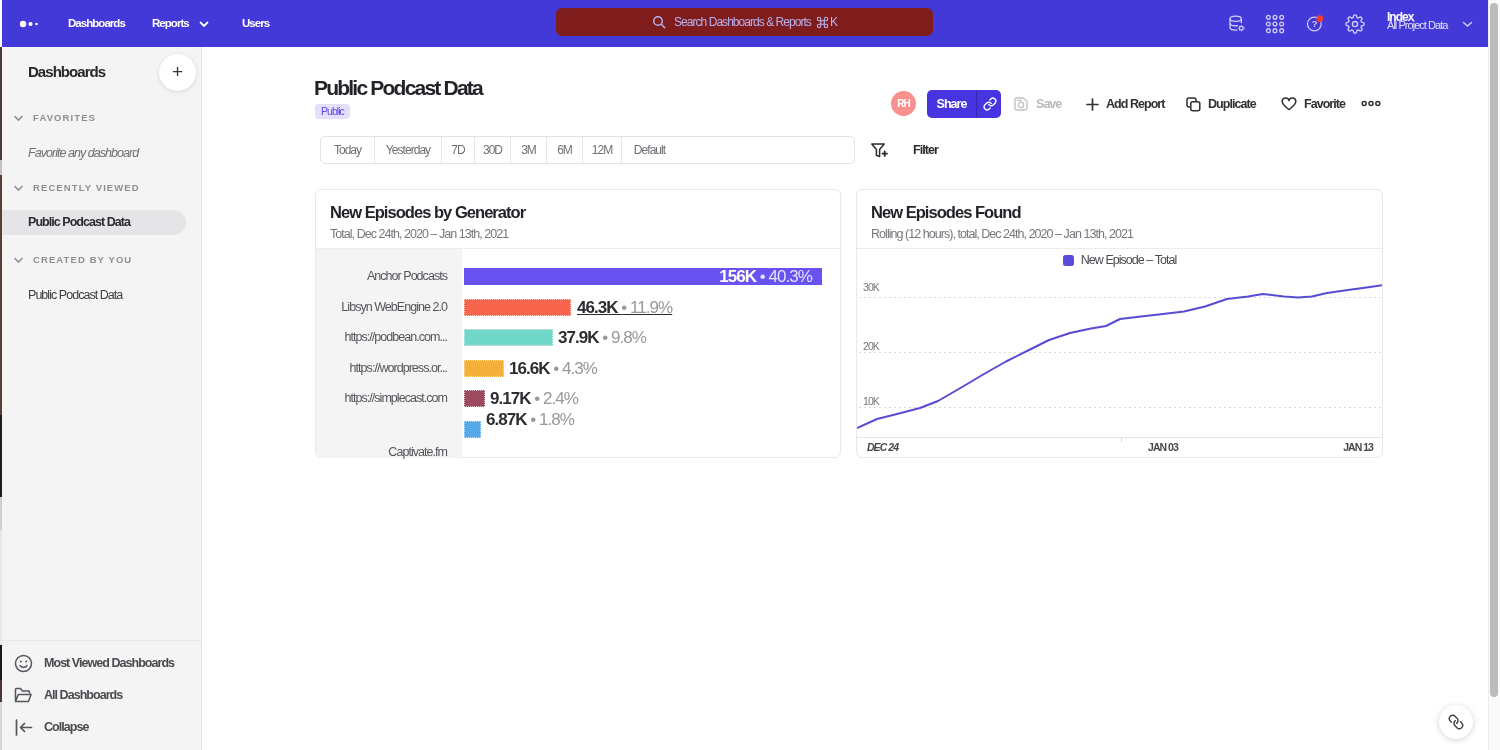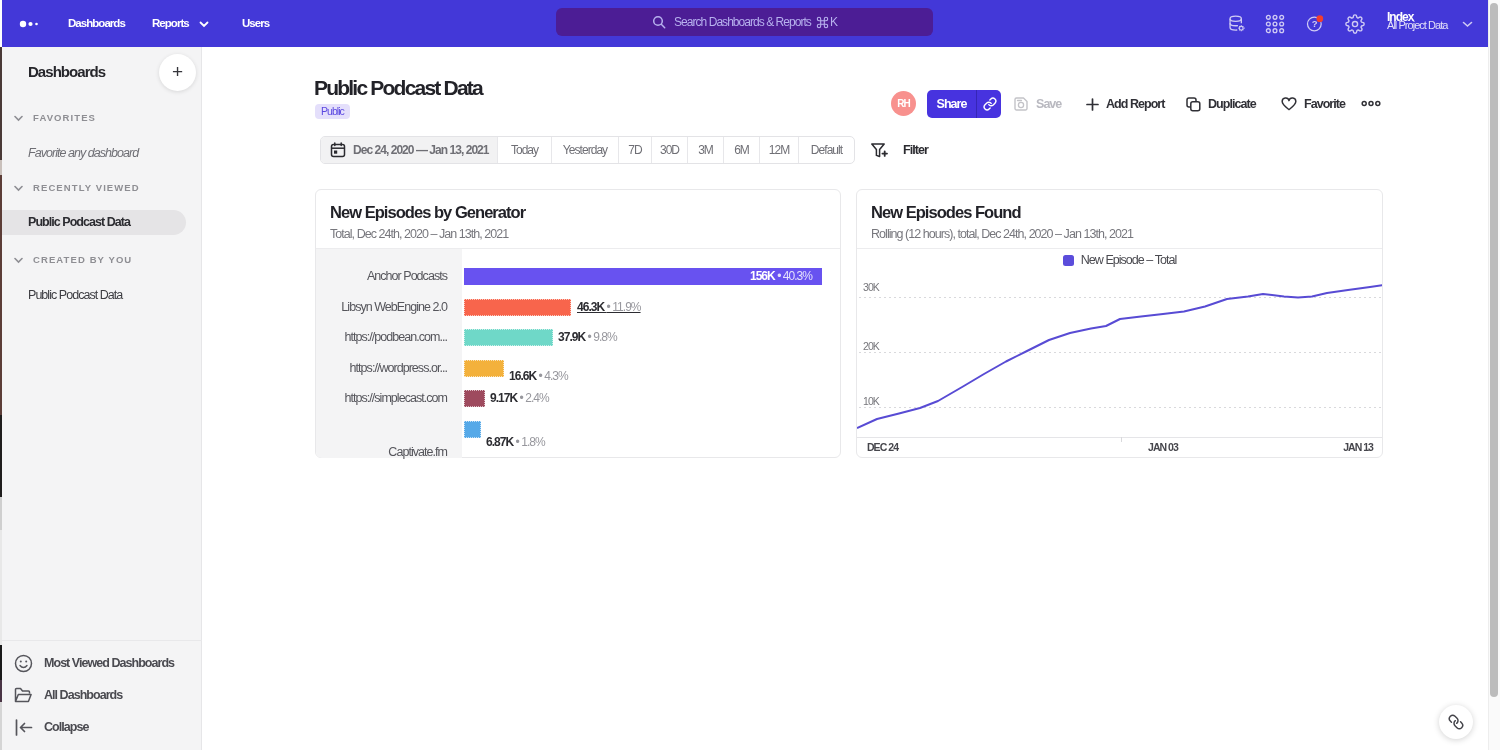--- a/index.html
+++ b/index.html
@@ -3,21 +3,21 @@
 <meta charset="utf-8">
 <style>
 * { margin:0; padding:0; box-sizing:border-box; }
 html,body { width:1500px; height:750px; overflow:hidden; background:#fff;
   font-family:"Liberation Sans", sans-serif; letter-spacing:-0.06em; }
 .abs { position:absolute; }
 
 
 #topbar { position:absolute; left:2px; top:0; width:1486px; height:47px; background:#4338d8; }
 .nav { position:absolute; top:0; height:47px; line-height:47px; color:#fff; font-size:11.5px; font-weight:700; }
-#search { position:absolute; left:554px; top:8px; width:377px; height:28px; background:#4c1d95; border-radius:6px;
+#search { position:absolute; left:554px; top:8px; width:377px; height:28px; background:#7f1d1d; border-radius:6px;
   color:#b7b1ee; font-size:12px; display:flex; align-items:center; justify-content:center; white-space:nowrap; }
 .ticon { position:absolute; top:14px; width:20px; height:20px; }
 
 
 .strip { position:absolute; left:0; width:3px; }
 
 
 #sidebar { position:absolute; left:2px; top:47px; width:200px; height:703px; background:#f4f4f5; border-right:1px solid #e6e6e8; }
 #sbtitle { position:absolute; left:28px; top:63px; font-size:15px; font-weight:700; color:#26262b; }
 #plusbtn { position:absolute; left:159px; top:54px; width:37px; height:37px; background:#fff; border-radius:50%;
@@ -45,36 +45,36 @@
 .hbtn.gray { color:#b9b9c0; }
 
 
 #datebar { position:absolute; left:320px; top:136px; width:535px; height:28px; background:#fff;
   border:1px solid #e3e3e6; border-radius:5px; display:flex; }
 #datebar .seg { height:26px; line-height:26px; font-size:12px; color:#6f6f75; text-align:center;
   border-right:1px solid #e7e7ea; white-space:nowrap; }
 #datebar .seg:last-child { border-right:none; }
 #dseg1 { width:177px; background:#f2f2f3; color:#2b2b30; font-weight:700; border-radius:4px 0 0 4px;
   display:flex; align-items:center; padding:0 0 0 9px; font-size:12px; }
-#filter { position:absolute; left:871px; top:136px; height:28px; display:flex; align-items:center; gap:15px;
+#filter { position:absolute; left:871px; top:136px; height:28px; display:flex; align-items:center; gap:25px;
   font-size:12.5px; font-weight:700; color:#2b2b30; }
 
 
 .card { position:absolute; top:189px; height:269px; background:#fff; border:1px solid #e8e8ea; border-radius:6px; }
 #card1 { left:315px; width:526px; }
 #card2 { left:856px; width:527px; }
 .ctitle { position:absolute; left:14px; top:13px; font-size:16.5px; font-weight:700; color:#222228; white-space:nowrap; }
 .csub { position:absolute; left:14px; top:37px; font-size:12.5px; color:#77777d; white-space:nowrap; }
 .cdiv { position:absolute; left:0; top:58px; width:100%; height:1px; background:#ececee; }
 
 
 #labelpanel { position:absolute; left:0; top:59px; width:146px; height:209px; background:#f4f4f5; border-radius:0 0 0 6px; }
 .blabel { position:absolute; font-size:12.5px; color:#55555b; text-align:right; width:131px; left:0; height:17px; line-height:17px; white-space:nowrap; }
 .bar { position:absolute; left:148px; height:17px; }
-.bval { position:absolute; font-size:12px; font-weight:700; color:#2c2c31; white-space:nowrap; height:17px; line-height:17px; }
+.bval { position:absolute; font-size:17px; font-weight:700; color:#2c2c31; white-space:nowrap; height:17px; line-height:17px; }
 .bval .pct { font-weight:400; color:#97979d; }
 
 
 #legend { position:absolute; left:0; top:63px; width:100%; display:flex; justify-content:center; align-items:center; gap:7px;
   font-size:12.5px; color:#4a4a50; }
 #legend .sq { width:11px; height:11px; background:#5b4ddb; border-radius:2.5px; }
 .xlab { position:absolute; top:251px; font-size:10.5px; font-weight:600; color:#46464c; white-space:nowrap; }
 
 
 #sbtrack { position:absolute; right:0; top:0; width:12px; height:750px; background:#fafafa; border-left:1px solid #ededed; }
@@ -255,29 +255,20 @@
   <span>Favorite</span>
 </div>
 
 <svg class="abs" style="left:1361px; top:99px;" width="20" height="9" viewBox="0 0 20 9">
   <circle cx="3.2" cy="4.5" r="2" fill="none" stroke="#303036" stroke-width="1.5"></circle>
   <circle cx="10" cy="4.5" r="2" fill="none" stroke="#303036" stroke-width="1.5"></circle>
   <circle cx="16.8" cy="4.5" r="2" fill="none" stroke="#303036" stroke-width="1.5"></circle>
 </svg>
 
 <div id="datebar">
-  <div class="seg" id="dseg1">
-    <svg width="16" height="16" viewBox="0 0 16 16" style="margin-right:7px; flex:none;">
-      <rect x="1.5" y="2.5" width="13" height="12" rx="2" stroke="#2b2b30" stroke-width="1.5" fill="none"></rect>
-      <path d="M1.5 6.2 h13" stroke="#2b2b30" stroke-width="1.5"></path>
-      <path d="M4.8 1 v2.6 M11.2 1 v2.6" stroke="#2b2b30" stroke-width="1.5" stroke-linecap="round"></path>
-      <rect x="4" y="8.5" width="3.2" height="3.2" fill="#2b2b30"></rect>
-    </svg>
-    <span>Dec 24, 2020 — Jan 13, 2021</span>
-  </div>
   <div class="seg" style="width:54px;">Today</div>
   <div class="seg" style="width:67px;">Yesterday</div>
   <div class="seg" style="width:33px;">7D</div>
   <div class="seg" style="width:36px;">30D</div>
   <div class="seg" style="width:36px;">3M</div>
   <div class="seg" style="width:36px;">6M</div>
   <div class="seg" style="width:39px;">12M</div>
   <div class="seg" style="width:55px;">Default</div>
 </div>
 <div id="filter">
@@ -304,23 +295,23 @@
   <div class="bar" style="top:77.5px; width:358px; background:#6852f0;"></div>
   <div class="bar" style="top:108.5px; width:107px; background:#f8654c; outline:1px dotted rgba(255,255,255,.65); outline-offset:-1px;"></div>
   <div class="bar" style="top:139px; width:89px; background:#6fd8c8; outline:1px dotted rgba(255,255,255,.65); outline-offset:-1px;"></div>
   <div class="bar" style="top:169.5px; width:40px; background:#f3b13c; outline:1px dotted rgba(255,255,255,.65); outline-offset:-1px;"></div>
   <div class="bar" style="top:200px; width:21px; background:#9e4a5e; outline:1px dotted rgba(255,255,255,.65); outline-offset:-1px;"></div>
   <div class="bar" style="top:230.5px; width:17px; background:#56a9e8; outline:1px dotted rgba(255,255,255,.65); outline-offset:-1px;"></div>
 
   <div class="bval" style="top:77.5px; right:28px; color:#fff;">156K <span class="pct" style="color:#e4e0fc;">• 40.3%</span></div>
   <div class="bval" style="top:108.5px; left:261px;text-decoration:underline;">46.3K <span class="pct">• 11.9%</span></div>
   <div class="bval" style="top:139px; left:242px;">37.9K <span class="pct">• 9.8%</span></div>
-  <div class="bval" style="top:169.5px; left:193px;margin-top:8px;">16.6K <span class="pct">• 4.3%</span></div>
+  <div class="bval" style="top:169.5px; left:193px;">16.6K <span class="pct">• 4.3%</span></div>
   <div class="bval" style="top:200px; left:174px;">9.17K <span class="pct">• 2.4%</span></div>
-  <div class="bval" style="top:244px; left:170px;">6.87K <span class="pct">• 1.8%</span></div>
+  <div class="bval" style="top:221px; left:170px;">6.87K <span class="pct">• 1.8%</span></div>
 </div>
 
 <div class="card" id="card2">
   <div class="ctitle">New Episodes Found</div>
   <div class="csub">Rolling (12 hours), total, Dec 24th, 2020 – Jan 13th, 2021</div>
   <div class="cdiv"></div>
   <div id="legend">
       <span class="sq"></span>
       <span>New Episode – Total</span>
     </div>
@@ -331,21 +322,21 @@
       <line x1="2" y1="103.5" x2="525" y2="103.5"></line>
       <line x1="2" y1="158.5" x2="525" y2="158.5"></line>
     </g>
     <line x1="0" y1="188.5" x2="525" y2="188.5" stroke="#e5e5e8" stroke-width="1"></line>
     <line x1="264.5" y1="188" x2="264.5" y2="193" stroke="#d9d9dc" stroke-width="1"></line>
     <text x="6" y="41.5" font-size="10.5" fill="#77777c" font-family="Liberation Sans">30K</text>
     <text x="6" y="100.5" font-size="10.5" fill="#77777c" font-family="Liberation Sans">20K</text>
     <text x="6" y="155.5" font-size="10.5" fill="#77777c" font-family="Liberation Sans">10K</text>
     <polyline fill="none" stroke="#584bd4" stroke-width="2" stroke-linejoin="round" points="0,179 20,170 42,164.5 63,159 81,152 106,137.5 127,125 149,112.5 170,102 192,91 213,84 234,79.5 249,77 263,70 284,67.5 306,65 327,62.5 348,57.5 370,50 391,47.5 406,45 427,47.5 441,48.5 455,47.5 470,44 491,41 513,38 527,36"></polyline>
   </svg>
-  <div class="xlab" style="left:10px;">DEC 24</div>
+  <div class="xlab" style="left:10px;font-style:italic;">DEC 24</div>
   <div class="xlab" style="left:255px;margin-left:36px;">JAN 03</div>
   <div class="xlab" style="right:9px;">JAN 13</div>
 </div>
 
 <div id="sbtrack"></div>
 <div id="sbthumb"></div>
 
 <div id="fab">
   <svg width="16" height="16" viewBox="0 0 24 24" style="transform:rotate(90deg);">
     <g fill="none" stroke="#44444a" stroke-width="2.2" stroke-linecap="round">

